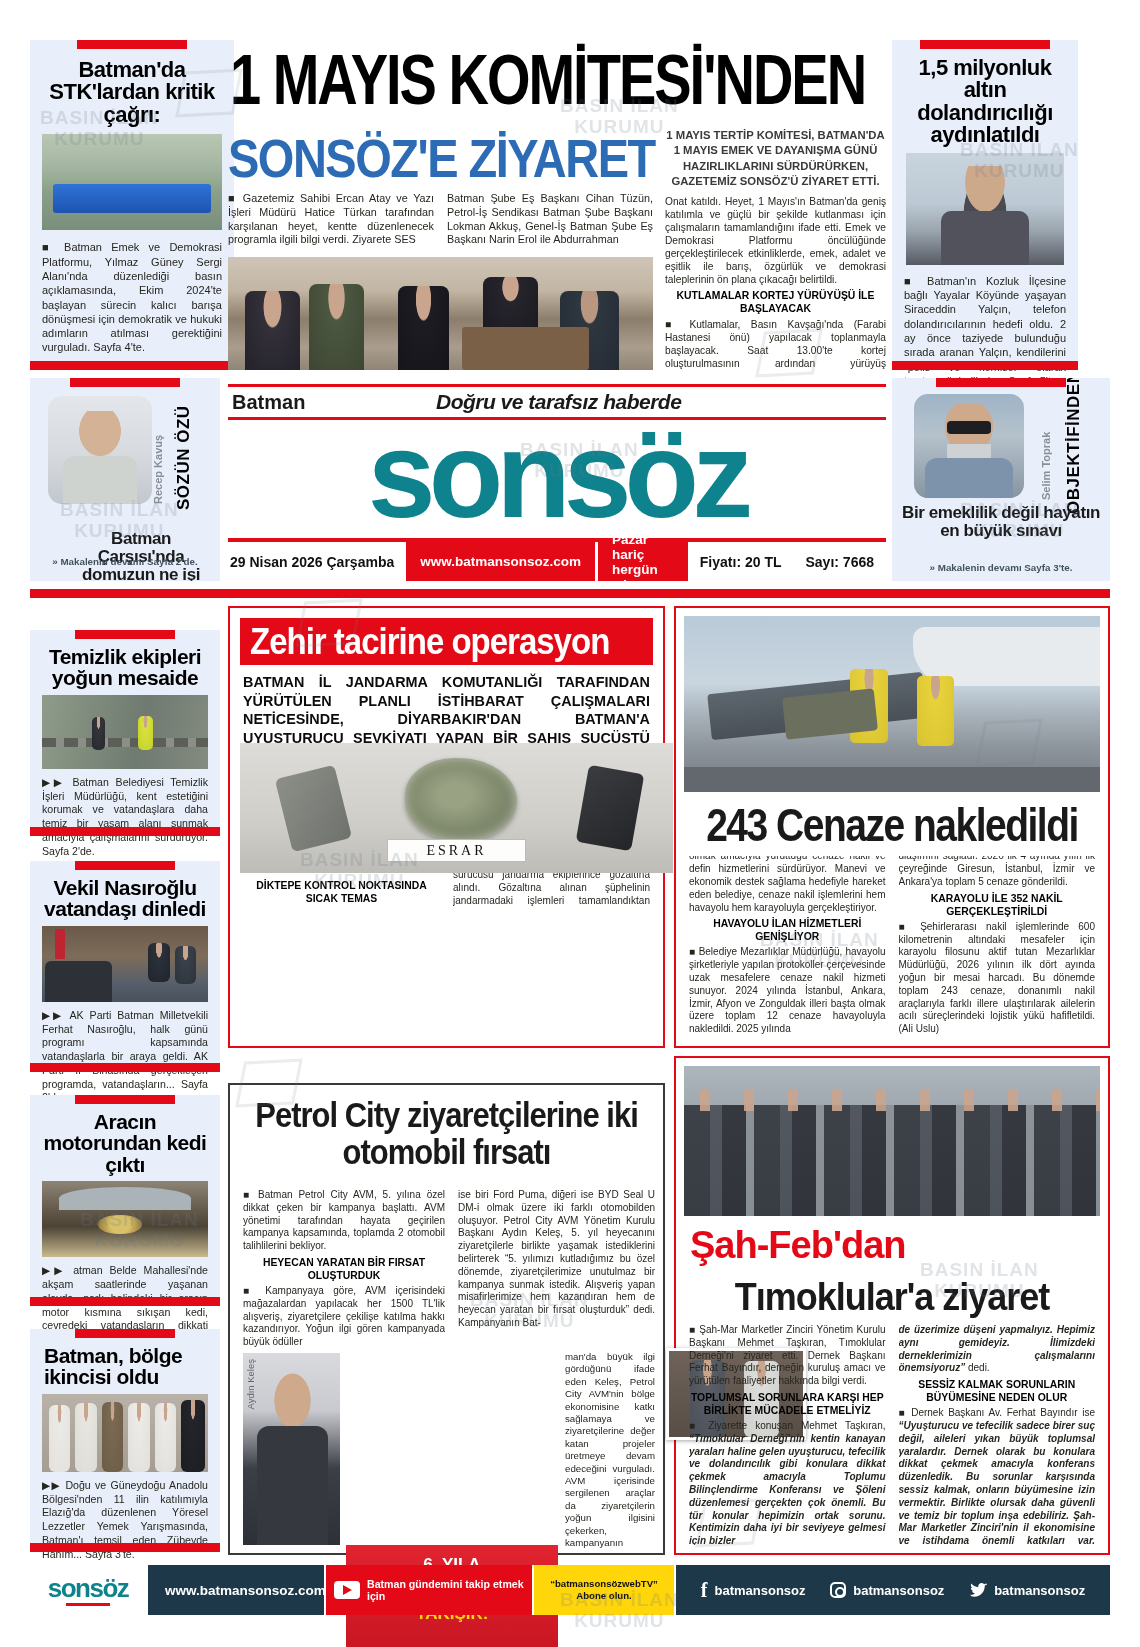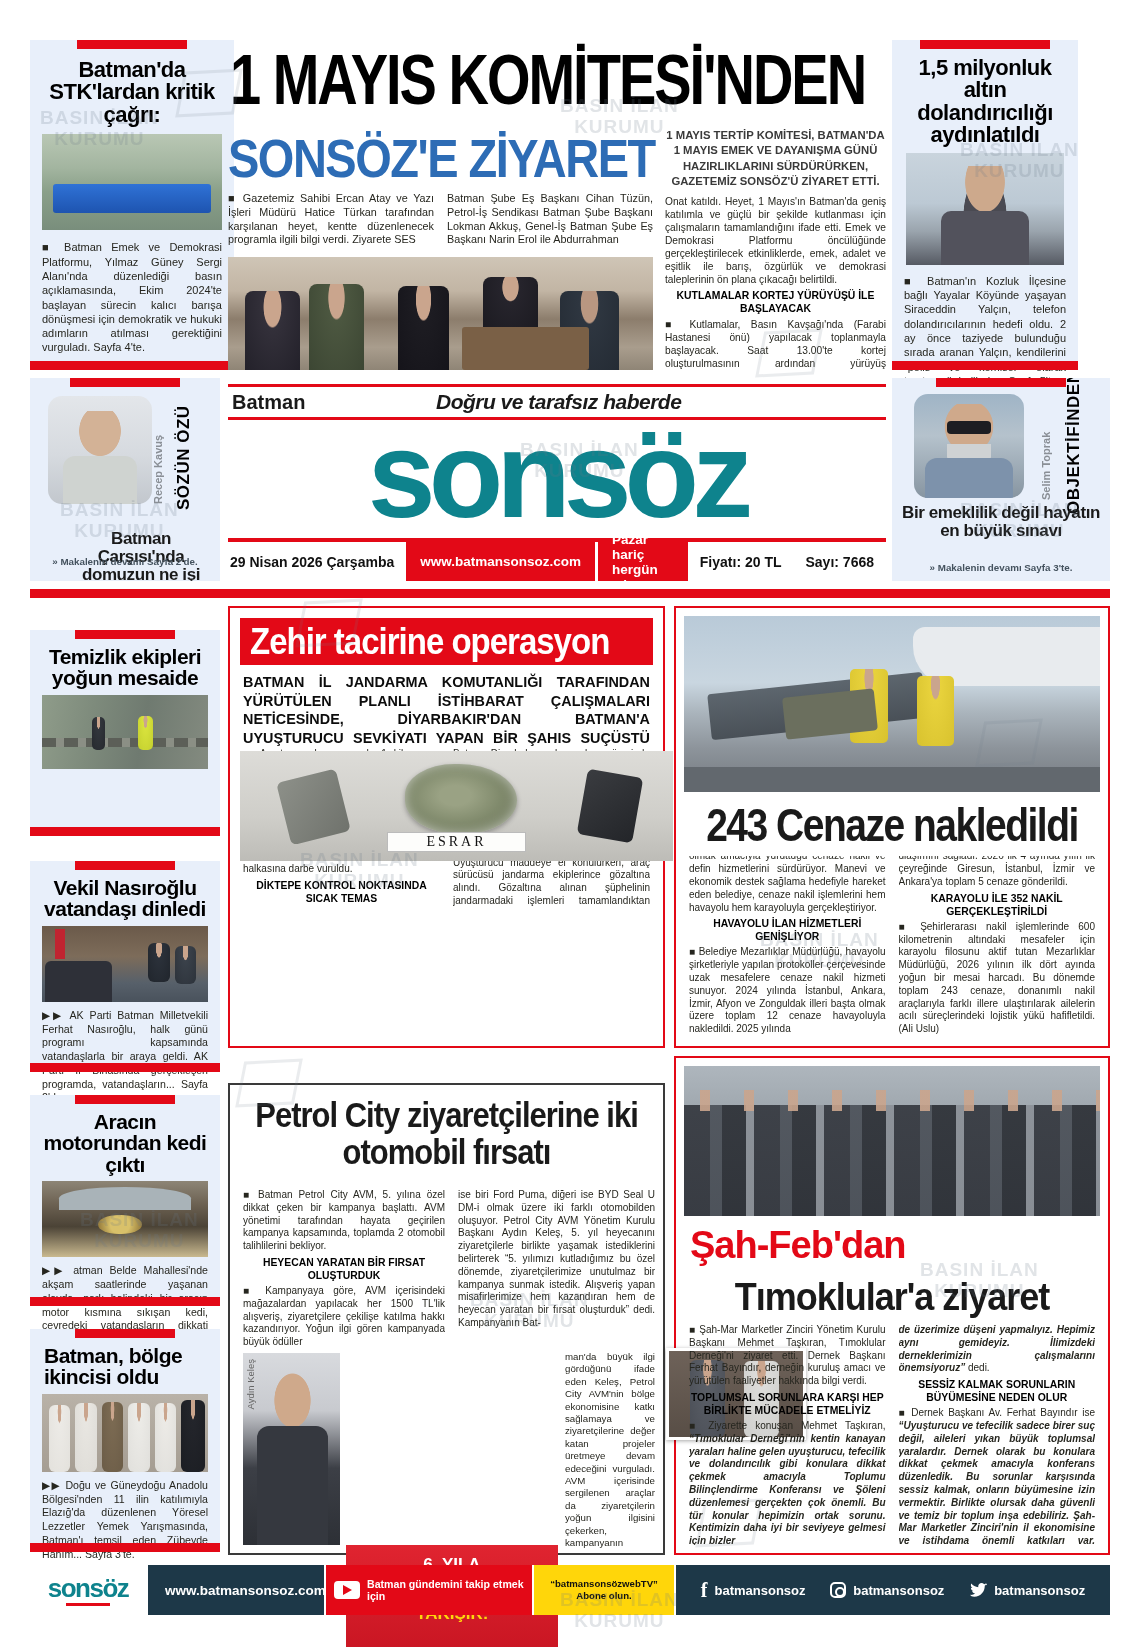--- a/index.html
+++ b/index.html
@@ -188,20 +188,21 @@
   <div class="abs redbar" style="left:30px;top:589px;width:1080px;"></div>
 
   <div class="abs panel" style="left:30px;top:630px;width:190px;height:206px;">
     <div class="redbar-sm" style="width:100px;"></div>
     <div class="rail-title">Temizlik ekipleri yoğun mesaide</div>
     <div class="ph" style="margin:2px 12px 0;height:74px;background:linear-gradient(100deg,#8f9c8a 0%,#7e8b7c 30%,#6f7a70 60%,#848b80 100%);">
       <div class="abs" style="left:0;top:58%;width:100%;height:12%;background:repeating-linear-gradient(90deg,#5c5f58 0 14px,#8b8f85 14px 22px);"></div>
       <div class="abs" style="left:58%;top:28%;width:9%;height:46%;background:radial-gradient(ellipse at 50% 12%,#caa58d 18%,#d8e23c 20%,#c3cf2e 100%);border-radius:5px;"></div>
       <div class="abs" style="left:30%;top:30%;width:8%;height:44%;background:radial-gradient(ellipse at 50% 12%,#caa58d 18%,#32363c 20%,#26292e 100%);border-radius:5px;"></div>
     </div>
+    <div class="rail-body">▶▶ Batman Belediyesi Temizlik İşleri Müdürlüğü, kent estetiğini korumak ve vatandaşlara daha temiz bir yaşam alanı sunmak amacıyla çalışmalarını sürdürüyor. Sayfa 2'de.</div>
     <div class="redbar abs" style="left:0;right:0;bottom:0;"></div>
   </div>
 
   <div class="abs panel" style="left:30px;top:861px;width:190px;height:211px;">
     <div class="redbar-sm" style="width:100px;"></div>
     <div class="rail-title">Vekil Nasıroğlu vatandaşı dinledi</div>
     <div class="ph" style="margin:2px 12px 0;height:76px;background:linear-gradient(180deg,#6b5a4a 0%,#7d6c5a 40%,#57606a 75%,#49525c 100%);">
       <div class="abs" style="left:8%;top:4%;width:6%;height:40%;background:#c02430;"></div>
       <div class="abs" style="left:64%;top:22%;width:13%;height:52%;background:radial-gradient(ellipse at 50% 14%,#caa58d 18%,#2b313a 20%,#20252c 100%);border-radius:6px;"></div>
       <div class="abs" style="left:80%;top:26%;width:13%;height:50%;background:radial-gradient(ellipse at 50% 14%,#caa58d 18%,#3a414a 20%,#2c323a 100%);border-radius:6px;"></div>
@@ -247,21 +248,21 @@
         <div class="body-txt">■ Araçta yapılan aramada 1 kilogramın üzerinde esrar ele geçirilirken, şüpheli çıkarıldığı mahkemece tutuklandı. Batman İl Jandarma Komutanlığı, uyuşturucu madde ticareti ve sevkiyatının önlenmesine yönelik yürüttüğü teknik ve fiziki takip çalışmalarına bir yenisini daha ekledi. 22 Nisan 2026 tarihinde gerçekleştirilen operasyonla, bölgedeki uyuşturucu ağının önemli bir halkasına darbe vuruldu.</div>
         <div class="subhead">DİKTEPE KONTROL NOKTASINDA SICAK TEMAS</div>
         <div class="body-txt">■ Edinilen bilgilere göre, Diyarbakır'dan temin edilen uyuşturucu maddelerin Batman şehir merkezine getirilerek piyasaya sürüleceği bilgisi üzerine jandarma ekipleri harekete geçti. Takibe alınan şüpheli araç,</div>
       </div>
       <div class="col">
         <div class="body-txt">Batman-Diyarbakır karayolu üzerinde bulunan Diktepe Yol Kontrol Noktası'nda durduruldu.</div>
         <div class="subhead">1.003 GRAM ESRAR ELE GEÇİRİLDİ</div>
         <div class="body-txt">■ Adli makamlardan alınan izinle araçta yapılan detaylı aramada; piyasaya sürülmeye hazır halde paketlenmiş 1.003 gram esrar maddesi ele geçirildi. Uyuşturucu maddeye el konulurken, araç sürücüsü jandarma ekiplerince gözaltına alındı. Gözaltına alınan şüphelinin jandarmadaki işlemleri tamamlandıktan sonra Batman Adliyesi'ne sevk edildi. Savcılık sorgusunun ardından nöbetçi mahkemeye çıkarılan şahıs, uyuşturucu veya uyarıcı madde imal ve Ticareti suçundan tutuklanarak Beşiri T Tipi Kapalı Ceza İnfaz Kurumu'na teslim edildi. (Adnan Ayaz)</div>
       </div>
     </div>
-    <div class="abs ph" style="left:10px;right:10px;bottom:16px;height:110px;background:linear-gradient(180deg,#dddcd8 0%,#cfcec9 60%,#bdbcb7 100%);text-align:right;">
+    <div class="abs ph" style="left:10px;right:10px;bottom:24px;height:130px;background:linear-gradient(180deg,#dddcd8 0%,#cfcec9 60%,#bdbcb7 100%);text-align:right;">
       <div class="abs" style="left:10%;top:22%;width:14%;height:58%;background:linear-gradient(135deg,#8d9089 0%,#6f726c 100%);border-radius:6px;transform:rotate(-14deg);"></div>
       <div class="abs" style="left:38%;top:12%;width:26%;height:64%;background:radial-gradient(ellipse at 45% 45%,#9aa284 18%,#808a6c 52%,#6c755c 100%);border-radius:46% 54% 50% 50%;box-shadow:0 2px 5px rgba(0,0,0,.3), inset 0 0 12px rgba(255,255,255,.55);"></div>
       <div class="abs" style="right:8%;top:20%;width:13%;height:60%;background:linear-gradient(135deg,#3a3c40 0%,#232529 100%);border-radius:6px;transform:rotate(10deg);"></div>
       <div class="esrar-card" style="left:34%;bottom:8%;width:32%;height:18%;">ESRAR</div>
     </div>
   </div>
 
   <div class="abs red-border" style="left:674px;top:606px;width:436px;height:442px;">
     <div class="ph" style="margin:8px 8px 0;height:176px;background:linear-gradient(180deg,#b9cad8 0%,#c9d6e0 38%,#aab4bc 55%,#8d949b 75%,#73797f 100%);">
       <div class="abs" style="left:55%;top:6%;width:45%;height:34%;background:#e8ebee;border-radius:12px 0 0 40px;"></div>

